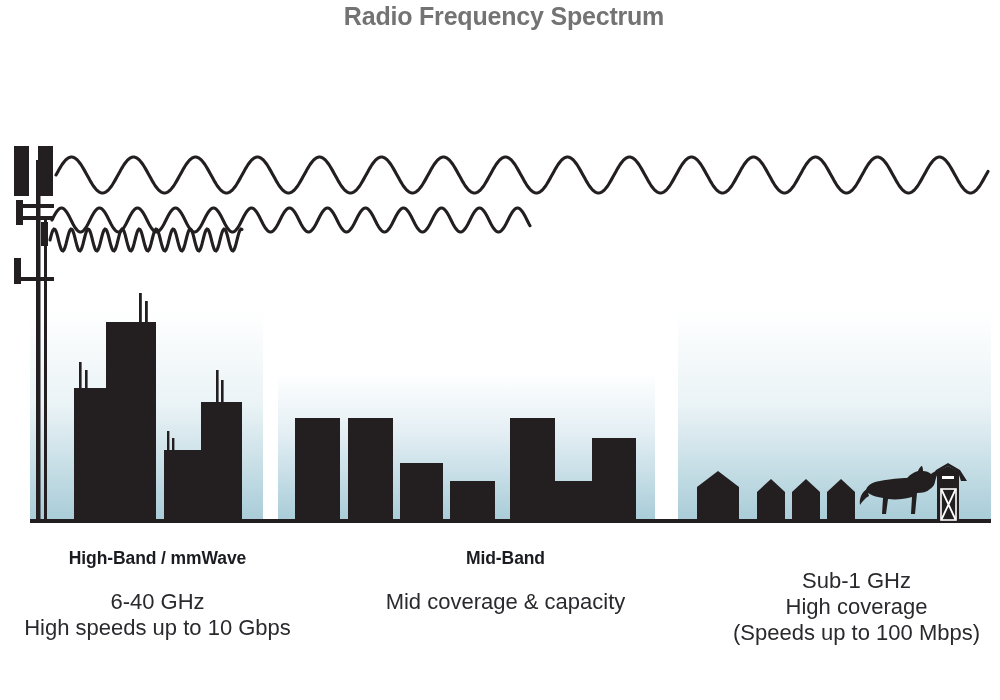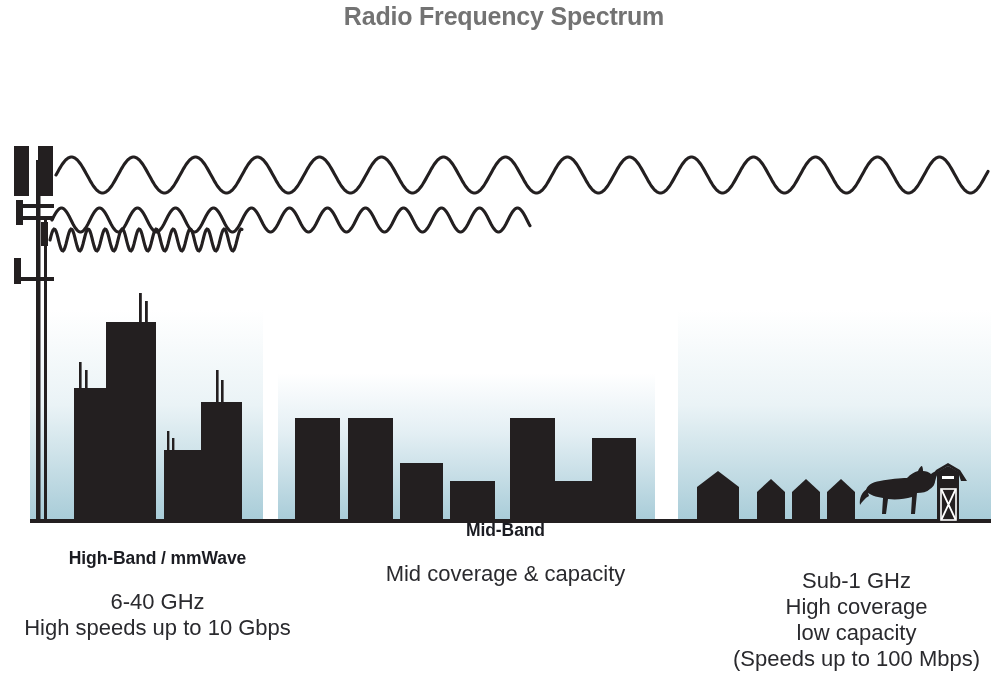--- a/index.html
+++ b/index.html
@@ -170,27 +170,26 @@
 <div class="title">Radio Frequency Spectrum</div>
 
 <div class="band-col" style="left:0px; top:548px; width:283px;">
   <div class="band-title">High-Band / mmWave</div>
   <div class="band-lines">
     <div>6-40 GHz</div>
     <div>High speeds up to 10 Gbps</div>
   </div>
 </div>
 
-<div class="band-col" style="left:349px; top:520px; width:281px;">
+<div class="band-col" style="left:349px; top:548px; width:281px;">
   <div class="band-title">Mid-Band</div>
   <div class="band-lines">
     <div>Mid coverage &amp; capacity</div>
   </div>
 </div>
 
 <div class="band-col" style="left:700px; top:548px; width:281px;">
   <div class="band-lines">
     <div>Sub-1 GHz</div>
     <div>High coverage</div>
-    <div>low capacity</div>
     <div>(Speeds up to 100 Mbps)</div>
   </div>
 </div>
 
 </body></html>

